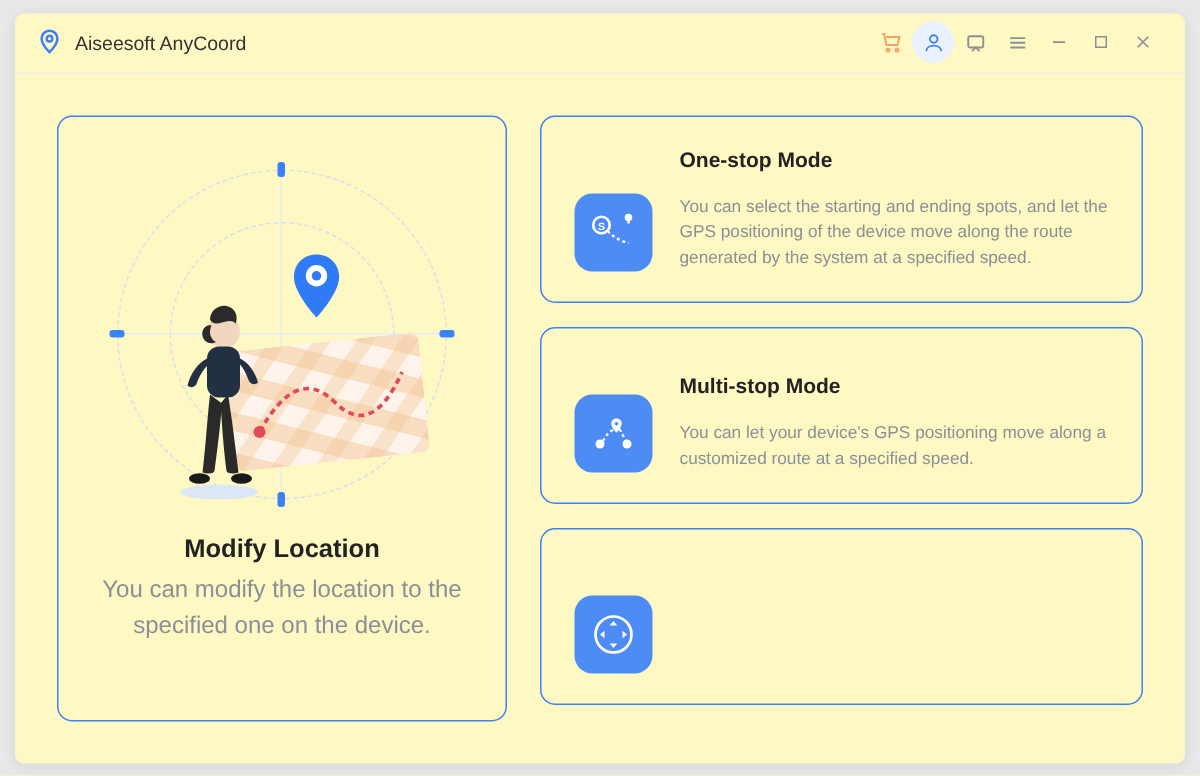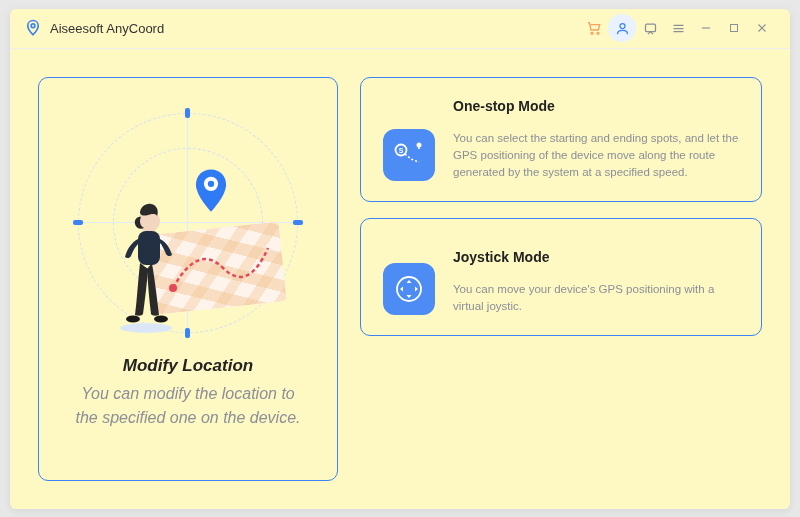--- a/index.html
+++ b/index.html
@@ -61,21 +61,20 @@
   .card-left {
     flex: 0 0 300px;
     border: 1.5px solid #3b82f6;
     border-radius: 10px;
     padding: 20px 22px 24px;
     display: flex;
     flex-direction: column;
     align-items: center;
     text-align: center;
     cursor: pointer;
-    font-style: italic;
   }
   .illus {
     width: 230px; height: 230px;
     position: relative;
     margin-top: 10px;
   }
   .illus .target-ring {
     position: absolute;
     border: 1px dashed #cfe0f6;
     border-radius: 50%;
@@ -261,29 +260,40 @@
             <circle cx="28" cy="8" r="2.5" fill="#fff"></circle>
             <path d="M28 8v4" stroke="#fff" stroke-width="1.6"></path>
           </svg>
         </div>
         <div class="mode-text">
           <h3>One-stop Mode</h3>
           <p>You can select the starting and ending spots, and let the GPS positioning of the device move along the route generated by the system at a specified speed.</p>
         </div>
       </div>
 
+      <div class="mode-card">
+        <div class="mode-icon">
+          <svg width="36" height="36" viewBox="0 0 36 36" fill="none">
+            <circle cx="9" cy="25" r="3" fill="#fff"></circle>
+            <circle cx="27" cy="25" r="3" fill="#fff"></circle>
+            <path d="M20 8c-2 0-3.5 1.5-3.5 3.5 0 2.5 3.5 6 3.5 6s3.5-3.5 3.5-6C23.5 9.5 22 8 20 8z" fill="#fff"></path>
+            <circle cx="20" cy="11.5" r="1.2" fill="#4d8bf5"></circle>
+            <path d="M11 23c2-4 5-7 8-8M22 15c2 3 3 6 4 8" stroke="#fff" stroke-width="1.5" stroke-dasharray="2 2"></path>
+          </svg>
+        </div>
+        <div class="mode-text">
+          <h3>Multi-stop Mode</h3>
+          <p>You can let your device's GPS positioning move along a customized route at a specified speed.</p>
+        </div>
+      </div>
 
       <div class="mode-card">
         <div class="mode-icon">
           <svg width="36" height="36" viewBox="0 0 36 36" fill="none" stroke="#fff" stroke-width="1.8">
             <circle cx="18" cy="18" r="12"></circle>
             <path d="M18 9l-2.5 3h5zM18 27l-2.5-3h5zM9 18l3-2.5v5zM27 18l-3-2.5v5z" fill="#fff" stroke="none"></path>
           </svg>
         </div>
-        <div class="mode-text">
-          <h3>Joystick Mode</h3>
-          <p>You can move your device's GPS positioning with a virtual joystic.</p>
-        </div>
       </div>
 
     </div>
   </div>
 </div>
 
 </body></html>

